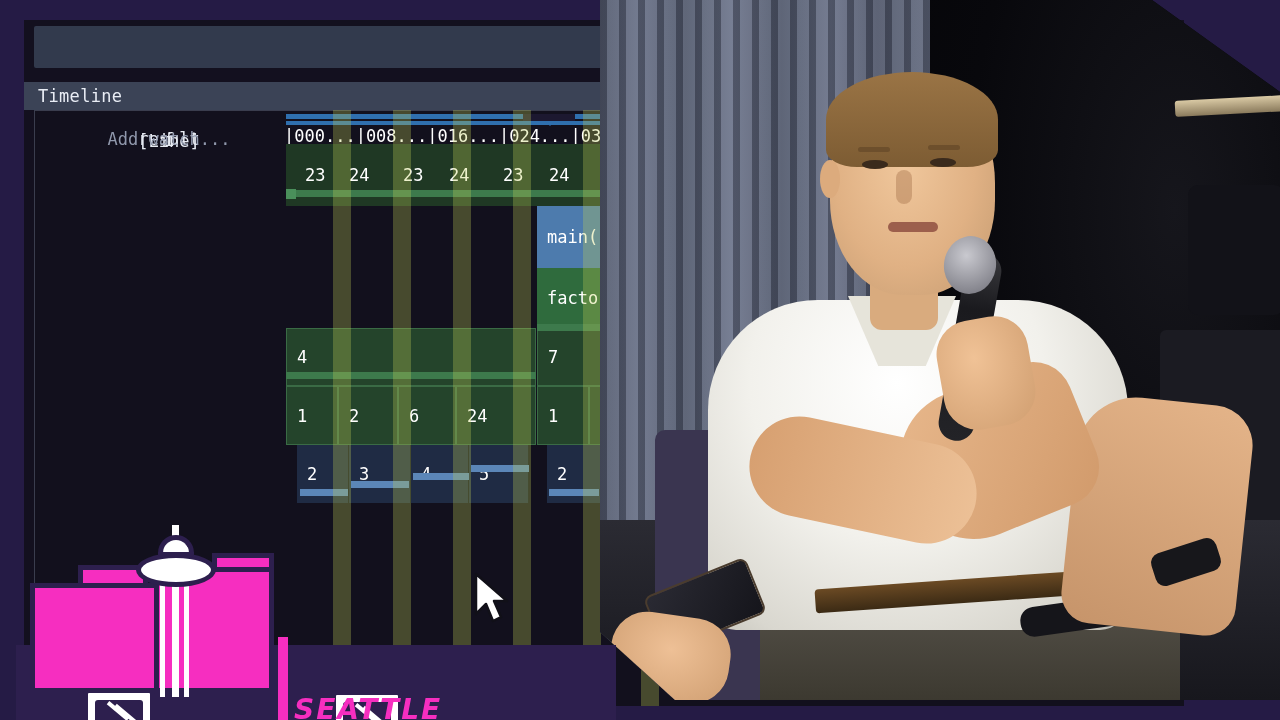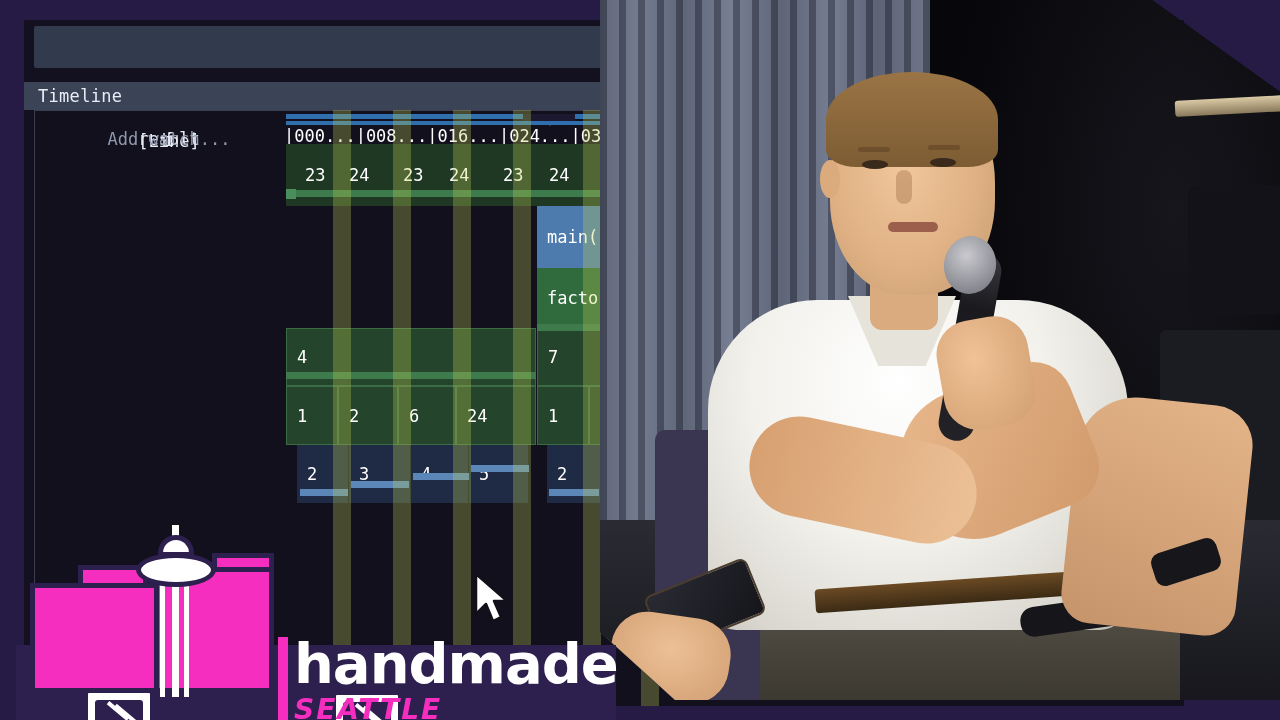--- a/index.html
+++ b/index.html
@@ -521,21 +521,20 @@
     <div id="needle">
       <div id="nd-mast"></div>
       <div class="nd-leg" style="left:32px"></div>
       <div class="nd-leg" style="left:44px"></div>
       <div class="nd-leg" style="left:56px"></div>
       <div id="nd-saucer"></div>
       <div id="nd-cap"></div>
     </div>
 
     <div id="logo-pinkbar"></div>
-    <div id="wordmark">handmade</div>
     <div id="submark">SEATTLE</div>
   </div>
 
   <div id="cursor">
     <svg width="40" height="54" viewBox="0 0 40 54">
       <path d="M2 2 L2 42 L12 32 L19 49 L27 45 L20 29 L33 29 Z" fill="#ffffff" stroke="#111018" stroke-width="2.5" stroke-linejoin="round"></path>
     </svg>
   </div>
 
 </div>

